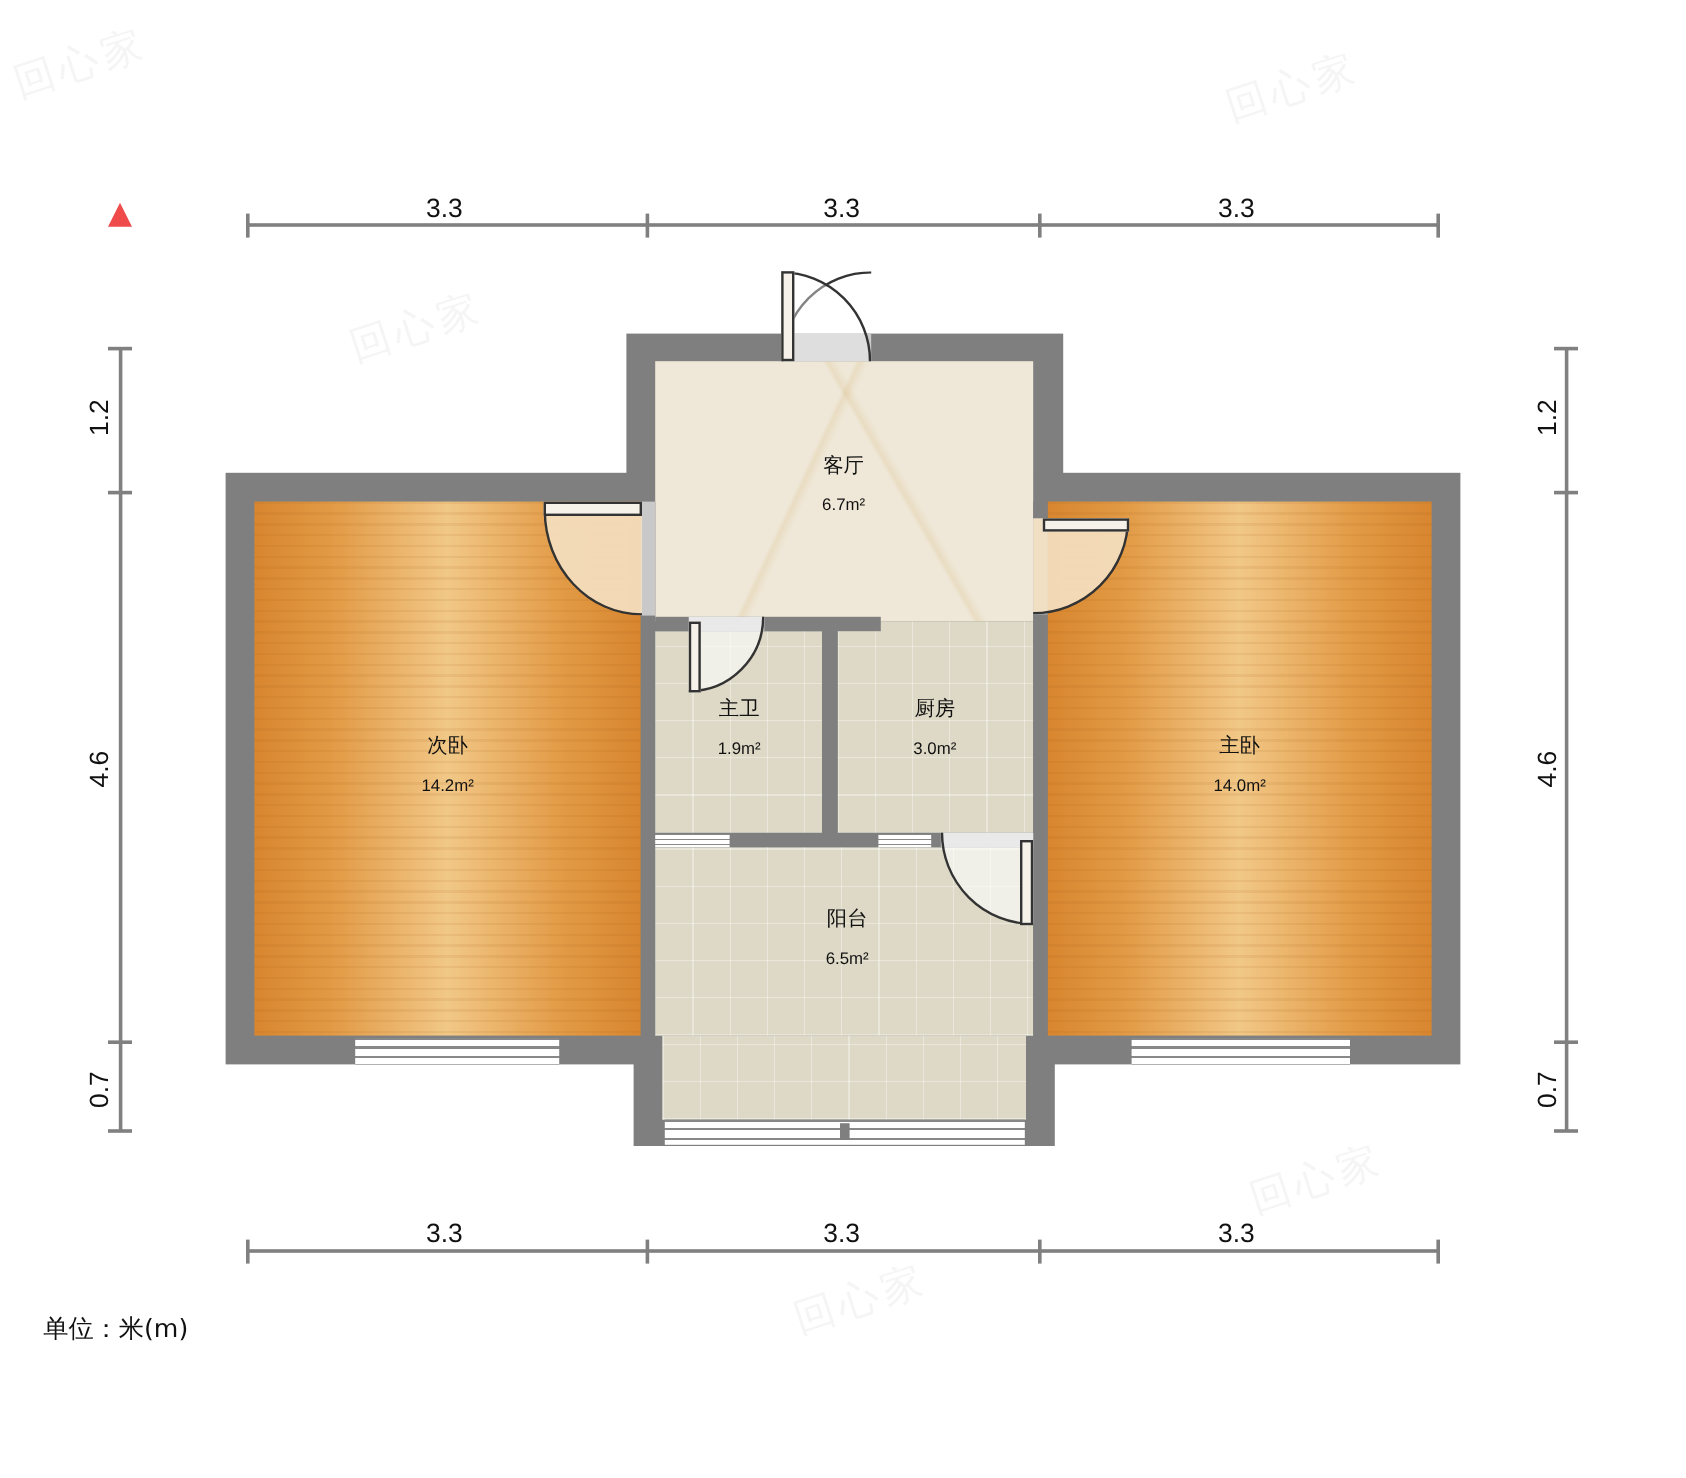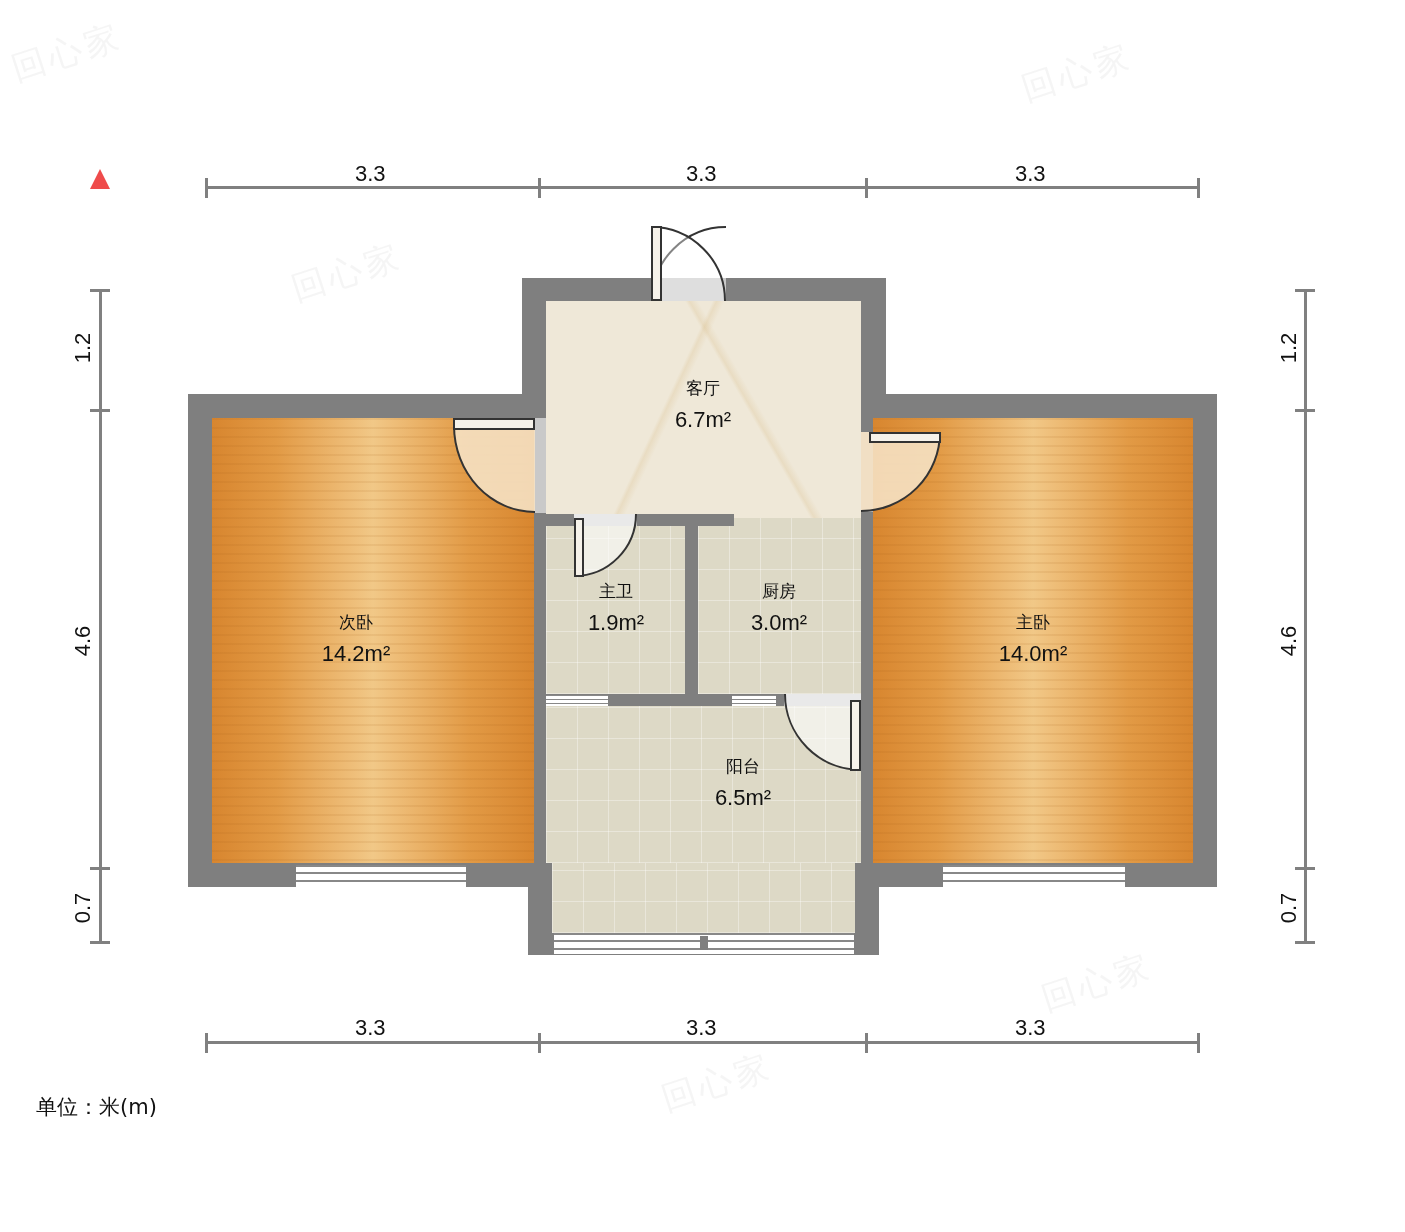--- a/index.html
+++ b/index.html
@@ -18,21 +18,21 @@
       #efe8d8;
   }
   .tile { position:absolute;
     background:
       repeating-linear-gradient(90deg, rgba(255,255,255,0.35) 0 1px, transparent 1px 31px),
       repeating-linear-gradient(0deg, rgba(255,255,255,0.35) 0 1px, transparent 1px 31px),
       #ddd9c6;
   }
   .room-label { position:absolute; text-align:center; color:#111; font-size:23px; line-height:32px; transform:translateX(-50%); white-space:nowrap; }
   .room-label .name { font-family:"DejaVu Sans",sans-serif; font-size:17px; }
-  .room-label .area { font-family:"Liberation Sans",sans-serif; font-size:22px; }
+  .room-label .area { font-family:"Liberation Sans",sans-serif; font-size:14px; }
   .dimline { position:absolute; background:#808080; }
   .dimtext { position:absolute; font-size:22px; color:#111; font-family:"Liberation Sans",sans-serif; }
   .vtext { transform:rotate(-90deg); transform-origin:center center; }
   .window-h { position:absolute; background:
       linear-gradient(180deg, #888 0 2px, #fff 2px 7px, #888 7px 9px, #fff 9px 15px, #888 15px 17px, #fff 17px 22px, #888 22px 24px); }
   .door-leaf { position:absolute; background:#f6f2ea; border:2px solid #333; box-sizing:border-box; }
   .door-sill { position:absolute; background:#c9c9c9; }
   .door-arc { position:absolute; box-sizing:border-box; border:2px solid #333; background:rgba(255,255,255,0.55); }
   .north { position:absolute; width:0; height:0; border-left:10px solid transparent; border-right:10px solid transparent; border-bottom:20px solid #ef4b4b; }
   .notes { position:absolute; left:36px; top:1093px; font-family:"DejaVu Sans",sans-serif; font-size:21px; line-height:29px; color:#111; }
@@ -167,37 +167,37 @@
     <div style="position:absolute;left:784px;top:694px;width:77px;height:77px;overflow:hidden;">
       <div style="position:absolute;left:0;top:-77px;width:154px;height:154px;border-radius:50%;border:2px solid #333;box-sizing:border-box;background:rgba(255,255,255,0.6);"></div>
     </div>
     <div class="door-leaf" style="left:850px;top:700px;width:11px;height:71px;"></div>
   </div>
 
   <div class="room-label" style="left:703px;top:372px;">
     <div class="name">客厅</div>
     <div class="area">6.7m²</div>
   </div>
-  <div class="room-label" style="left:356px;top:606px;">
+  <div class="room-label" style="left:373px;top:606px;">
     <div class="name">次卧</div>
     <div class="area">14.2m²</div>
   </div>
   <div class="room-label" style="left:616px;top:575px;">
     <div class="name">主卫</div>
     <div class="area">1.9m²</div>
   </div>
   <div class="room-label" style="left:779px;top:575px;">
     <div class="name">厨房</div>
     <div class="area">3.0m²</div>
   </div>
   <div class="room-label" style="left:1033px;top:606px;">
     <div class="name">主卧</div>
     <div class="area">14.0m²</div>
   </div>
-  <div class="room-label" style="left:743px;top:750px;">
+  <div class="room-label" style="left:706px;top:750px;">
     <div class="name">阳台</div>
     <div class="area">6.5m²</div>
   </div>
 </div>
 
 <div class="notes">
   <div>单位：米(m)</div>
 </div>
 
 </body></html>

